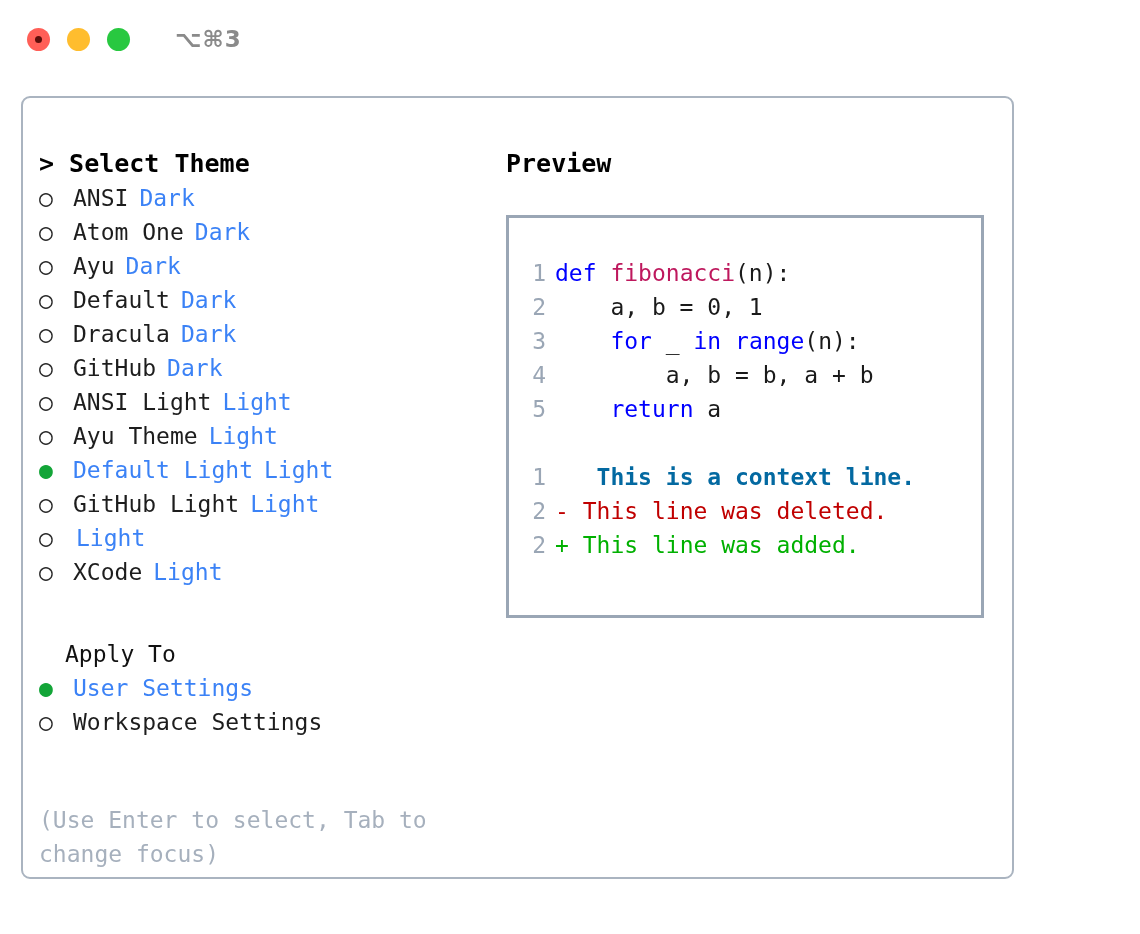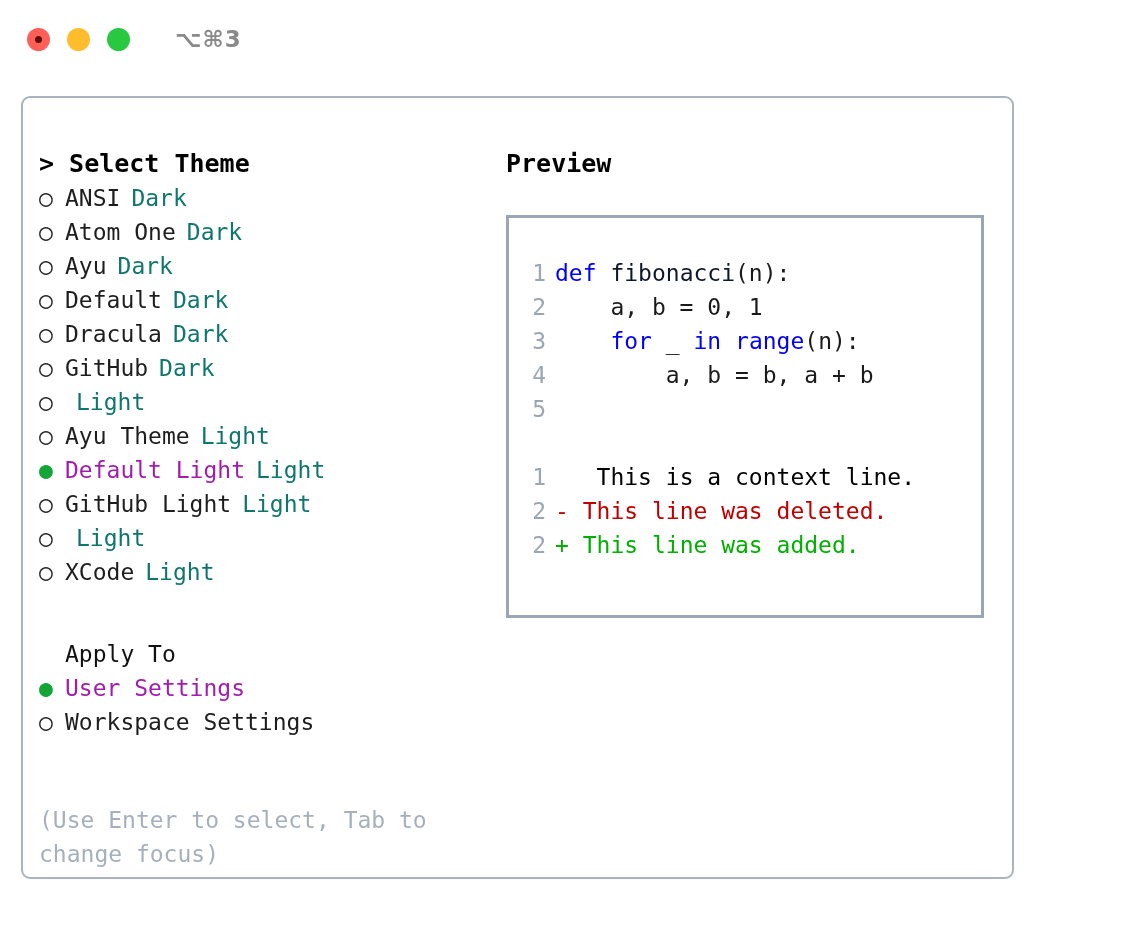--- a/index.html
+++ b/index.html
@@ -111,24 +111,24 @@
     white-space: pre;
   }
   .bullet {
     width: 26px;
     flex: 0 0 26px;
     font-size: 23px;
     line-height: 34px;
     color: #2b2b2b;
   }
   .bullet.sel { color: #13a538; }
-  .opt-label { color: #1d1d1d; }
-  .opt-row.selected .opt-label { color: #a21caf; }
+  .opt-label { color: #1d1d1d; margin-left: 8px; }
+  .opt-row.selected .opt-label { color: #3b82f6; }
   .opt-tag {
-    color: #0f766e;
+    color: #3b82f6;
     margin-left: 11px;
     text-align: right;
   }
 
   .apply-title {
     font-size: 23px;
     color: #111111;
     line-height: 34px;
     margin-top: 48px;
     padding-left: 26px;
@@ -176,24 +176,24 @@
   .ln {
     width: 46px;
     flex: 0 0 46px;
     text-align: right;
     color: #9aa6b5;
     padding-right: 9px;
     box-sizing: border-box;
   }
   .code-body { color: #1a1a1a; }
   .tok-kw   { color: #0000ff; }
-  .tok-fn   { color: #0f172a; }
+  .tok-fn   { color: #be185d; }
   .tok-plain{ color: #1a1a1a; }
   .spacer-line { height: 34px; }
-  .diff-ctx { color: #000000; }
+  .diff-ctx { color: #0369a1; font-weight: bold; }
   .diff-del { color: #c00000; }
   .diff-add { color: #00b000; }
 </style>
 </head>
 <body>
 
 <div id="app">
 
   <div class="titlebar">
     <div class="lights">
@@ -209,21 +209,21 @@
 
       <div class="left-col">
         <div class="section-title">&gt; Select Theme</div>
         <div id="theme-list">
             <div class="opt-row"><span class="bullet">○</span><span class="opt-label">ANSI</span><span class="opt-tag">Dark</span></div>
             <div class="opt-row"><span class="bullet">○</span><span class="opt-label">Atom One</span><span class="opt-tag">Dark</span></div>
             <div class="opt-row"><span class="bullet">○</span><span class="opt-label">Ayu</span><span class="opt-tag">Dark</span></div>
             <div class="opt-row"><span class="bullet">○</span><span class="opt-label">Default</span><span class="opt-tag">Dark</span></div>
             <div class="opt-row"><span class="bullet">○</span><span class="opt-label">Dracula</span><span class="opt-tag">Dark</span></div>
             <div class="opt-row"><span class="bullet">○</span><span class="opt-label">GitHub</span><span class="opt-tag">Dark</span></div>
-            <div class="opt-row"><span class="bullet">○</span><span class="opt-tag">Light</span></div>
+            <div class="opt-row"><span class="bullet">○</span><span class="opt-label">ANSI Light</span><span class="opt-tag">Light</span></div>
             <div class="opt-row"><span class="bullet">○</span><span class="opt-label">Ayu Theme</span><span class="opt-tag">Light</span></div>
             <div class="opt-row selected"><span class="bullet sel">●</span><span class="opt-label">Default Light</span><span class="opt-tag">Light</span></div>
             <div class="opt-row"><span class="bullet">○</span><span class="opt-label">GitHub Light</span><span class="opt-tag">Light</span></div>
             <div class="opt-row"><span class="bullet">○</span><span class="opt-tag">Light</span></div>
             <div class="opt-row"><span class="bullet">○</span><span class="opt-label">XCode</span><span class="opt-tag">Light</span></div>
           </div>
 
         <div class="apply-title">Apply To</div>
         <div id="apply-list">
             <div class="opt-row selected"><span class="bullet sel">●</span><span class="opt-label">User Settings</span></div>
@@ -234,21 +234,21 @@
       </div>
 
       <div class="right-col">
         <div class="preview-title">Preview</div>
         <div class="preview-box">
           <div id="code-sample">
               <div class="code-line"><span class="ln">1</span><span class="code-body"><span class="tok-kw">def </span><span class="tok-fn">fibonacci</span><span class="tok-plain">(n):</span></span></div>
               <div class="code-line"><span class="ln">2</span><span class="code-body"><span class="tok-plain">    a, b = 0, 1</span></span></div>
               <div class="code-line"><span class="ln">3</span><span class="code-body"><span class="tok-plain">    </span><span class="tok-kw">for</span><span class="tok-plain"> _ </span><span class="tok-kw">in</span><span class="tok-plain"> </span><span class="tok-kw">range</span><span class="tok-plain">(n):</span></span></div>
               <div class="code-line"><span class="ln">4</span><span class="code-body"><span class="tok-plain">        a, b = b, a + b</span></span></div>
-              <div class="code-line"><span class="ln">5</span></div>
+              <div class="code-line"><span class="ln">5</span><span class="code-body"><span class="tok-plain">    </span><span class="tok-kw">return</span><span class="tok-plain"> a</span></span></div>
             </div>
           <div class="spacer-line"></div>
           <div id="diff-sample">
               <div class="code-line"><span class="ln">1</span><span class="diff-ctx"> </span><span class="diff-ctx">  This is a context line.</span></div>
               <div class="code-line"><span class="ln">2</span><span class="diff-del">-</span><span class="diff-del"> This line was deleted.</span></div>
               <div class="code-line"><span class="ln">2</span><span class="diff-add">+</span><span class="diff-add"> This line was added.</span></div>
             </div>
         </div>
       </div>
 

